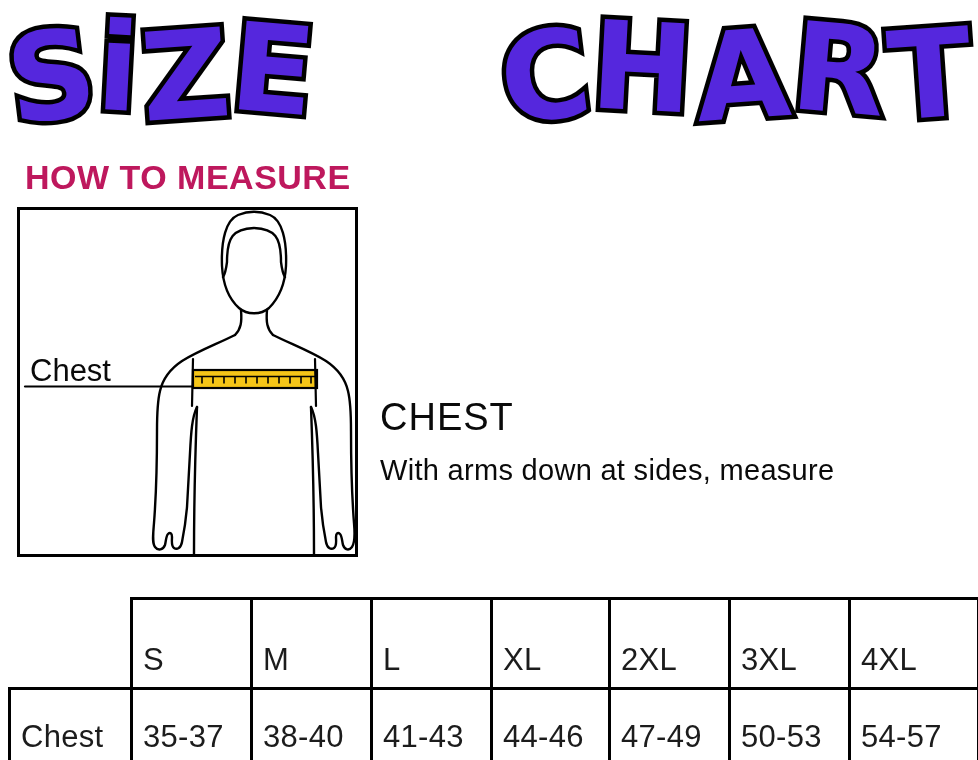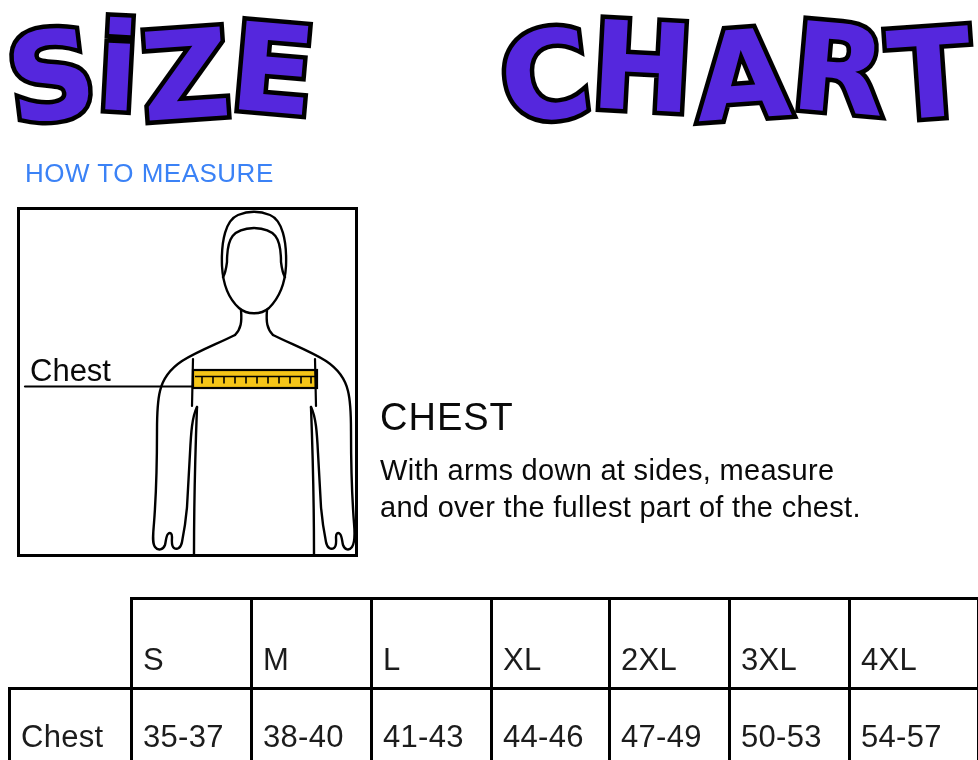--- a/index.html
+++ b/index.html
@@ -28,21 +28,21 @@
   }
   .word .letter:nth-child(1){transform:rotate(-7deg) translateY(5px);}
   .word .letter:nth-child(2){transform:rotate(3deg) translateY(-4px);}
   .word .letter:nth-child(3){transform:rotate(-4deg) translateY(4px);}
   .word .letter:nth-child(4){transform:rotate(5deg) translateY(-2px);}
   .word .letter:nth-child(5){transform:rotate(-4deg) translateY(3px);}
 
   
   .howto{
     position:absolute;left:25px;top:158px;
-    font-size:26px;font-weight:normal;letter-spacing:0.5px;color:#3b82f6;
+    font-size:34px;font-weight:bold;letter-spacing:0.5px;color:#be185d;
   }
 
   
   .figure-box{
     position:absolute;left:17px;top:207px;width:341px;height:350px;
     border:3px solid #000;box-sizing:border-box;background:#fff;
   }
   .figure-box svg{display:block;overflow:visible;}
 
   
@@ -121,21 +121,20 @@
 
       <path d="M 5 176.5 H 173"></path>
     </g>
     <text x="10" y="171" font-family="Liberation Sans, sans-serif" font-size="31" fill="#0a0a0a">Chest</text>
   </svg>
 </div>
 
 <div class="chest-heading">CHEST</div>
 <div class="chest-body">
   <div>With arms down at sides, measure</div>
-  <div>and over the fullest part of the chest.</div>
 </div>
 
 <table class="size-table">
   <colgroup>
     <col style="width:122px">
       <col style="width:120px">
       <col style="width:120px">
       <col style="width:120px">
     <col style="width:118px">
       <col style="width:120px">

